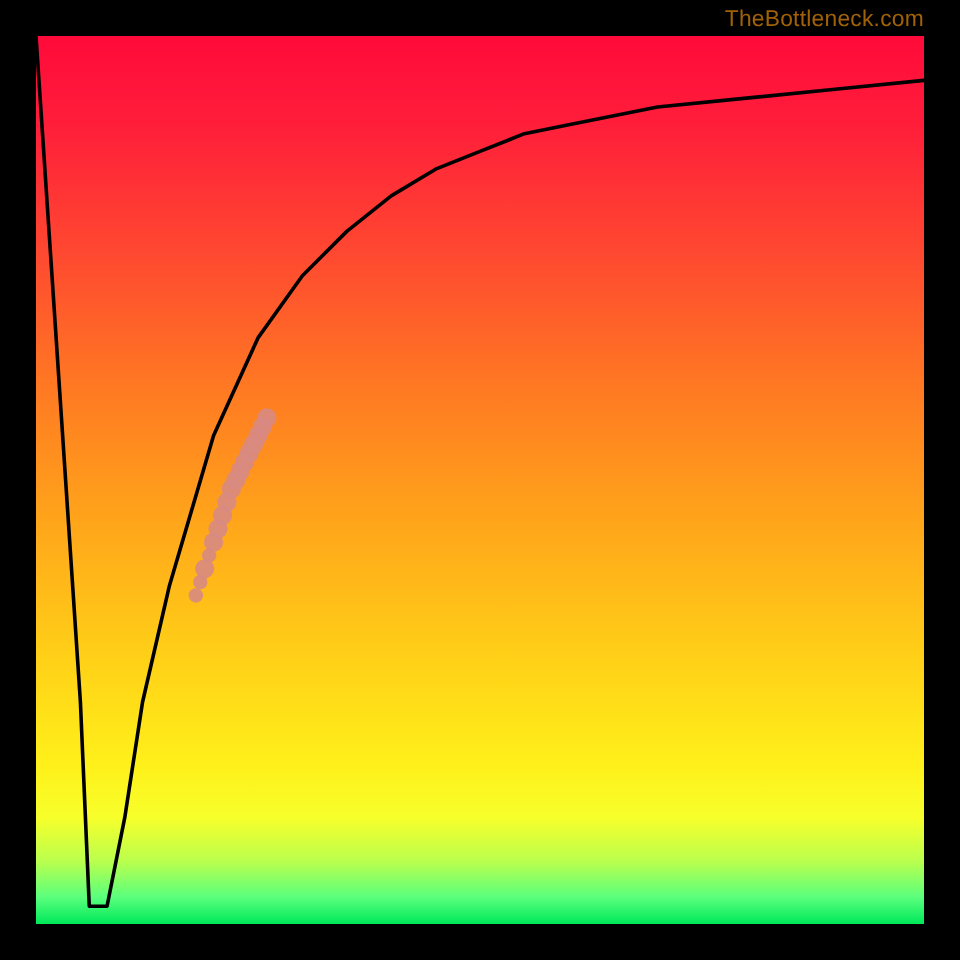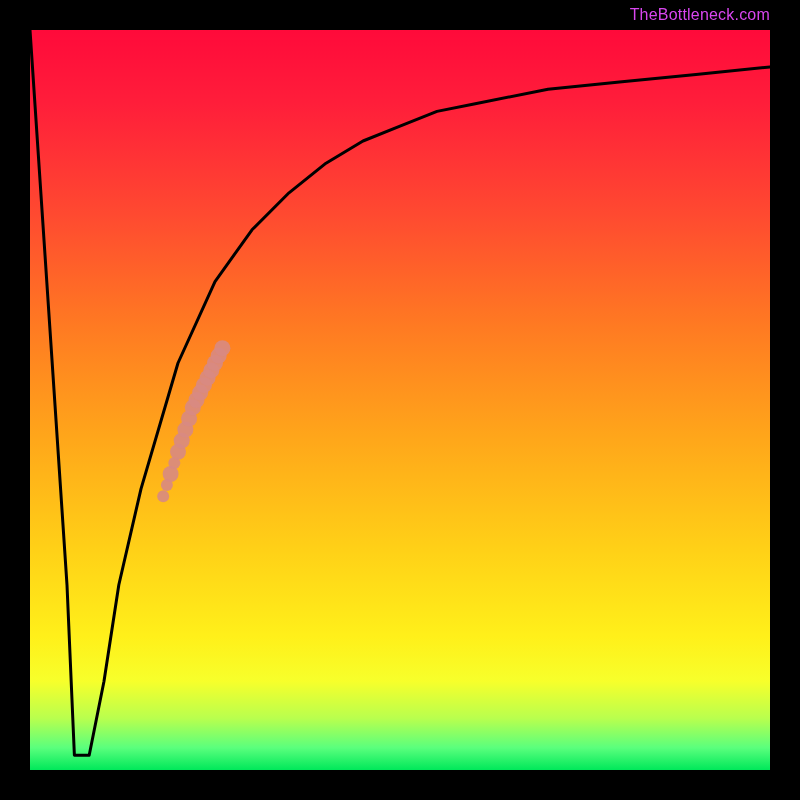--- a/index.html
+++ b/index.html
@@ -51,22 +51,22 @@
     position: absolute;
     left: 0;
     top: 0;
     width: 100%;
     height: 100%;
   }
   .attribution {
     position: absolute;
     top: 6px;
     right: 30px;
-    color: #d946ef;
-    font-size: 16px;
+    color: #a16207;
+    font-size: 19px;
     letter-spacing: 0.2px;
   }
 </style>
 </head>
 <body>
 
 <div class="frame">
 
   <div class="attribution">TheBottleneck.com</div>
 

